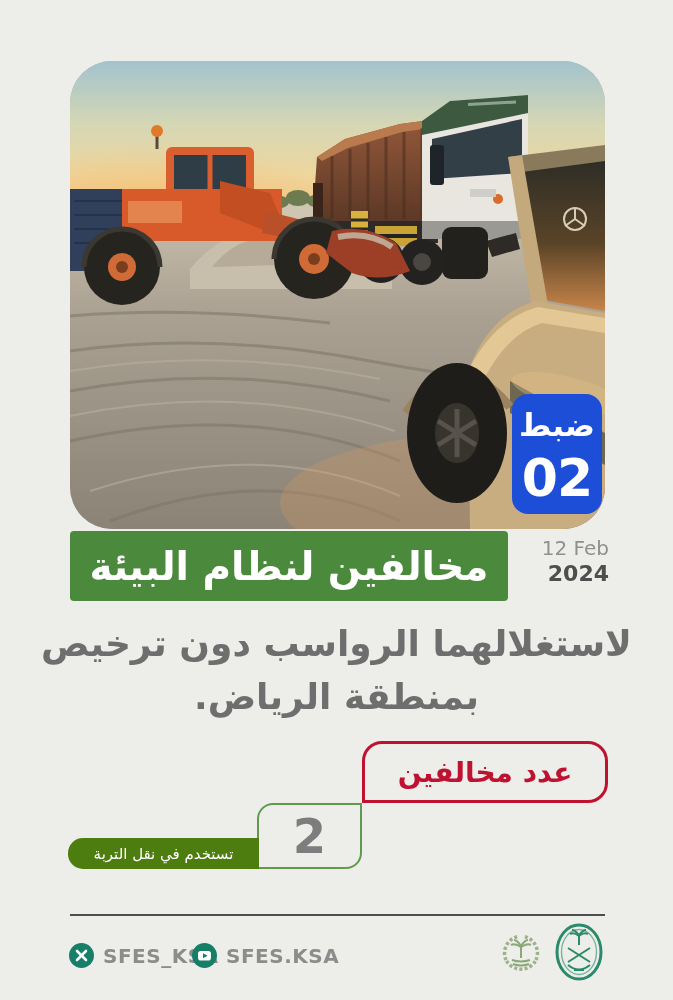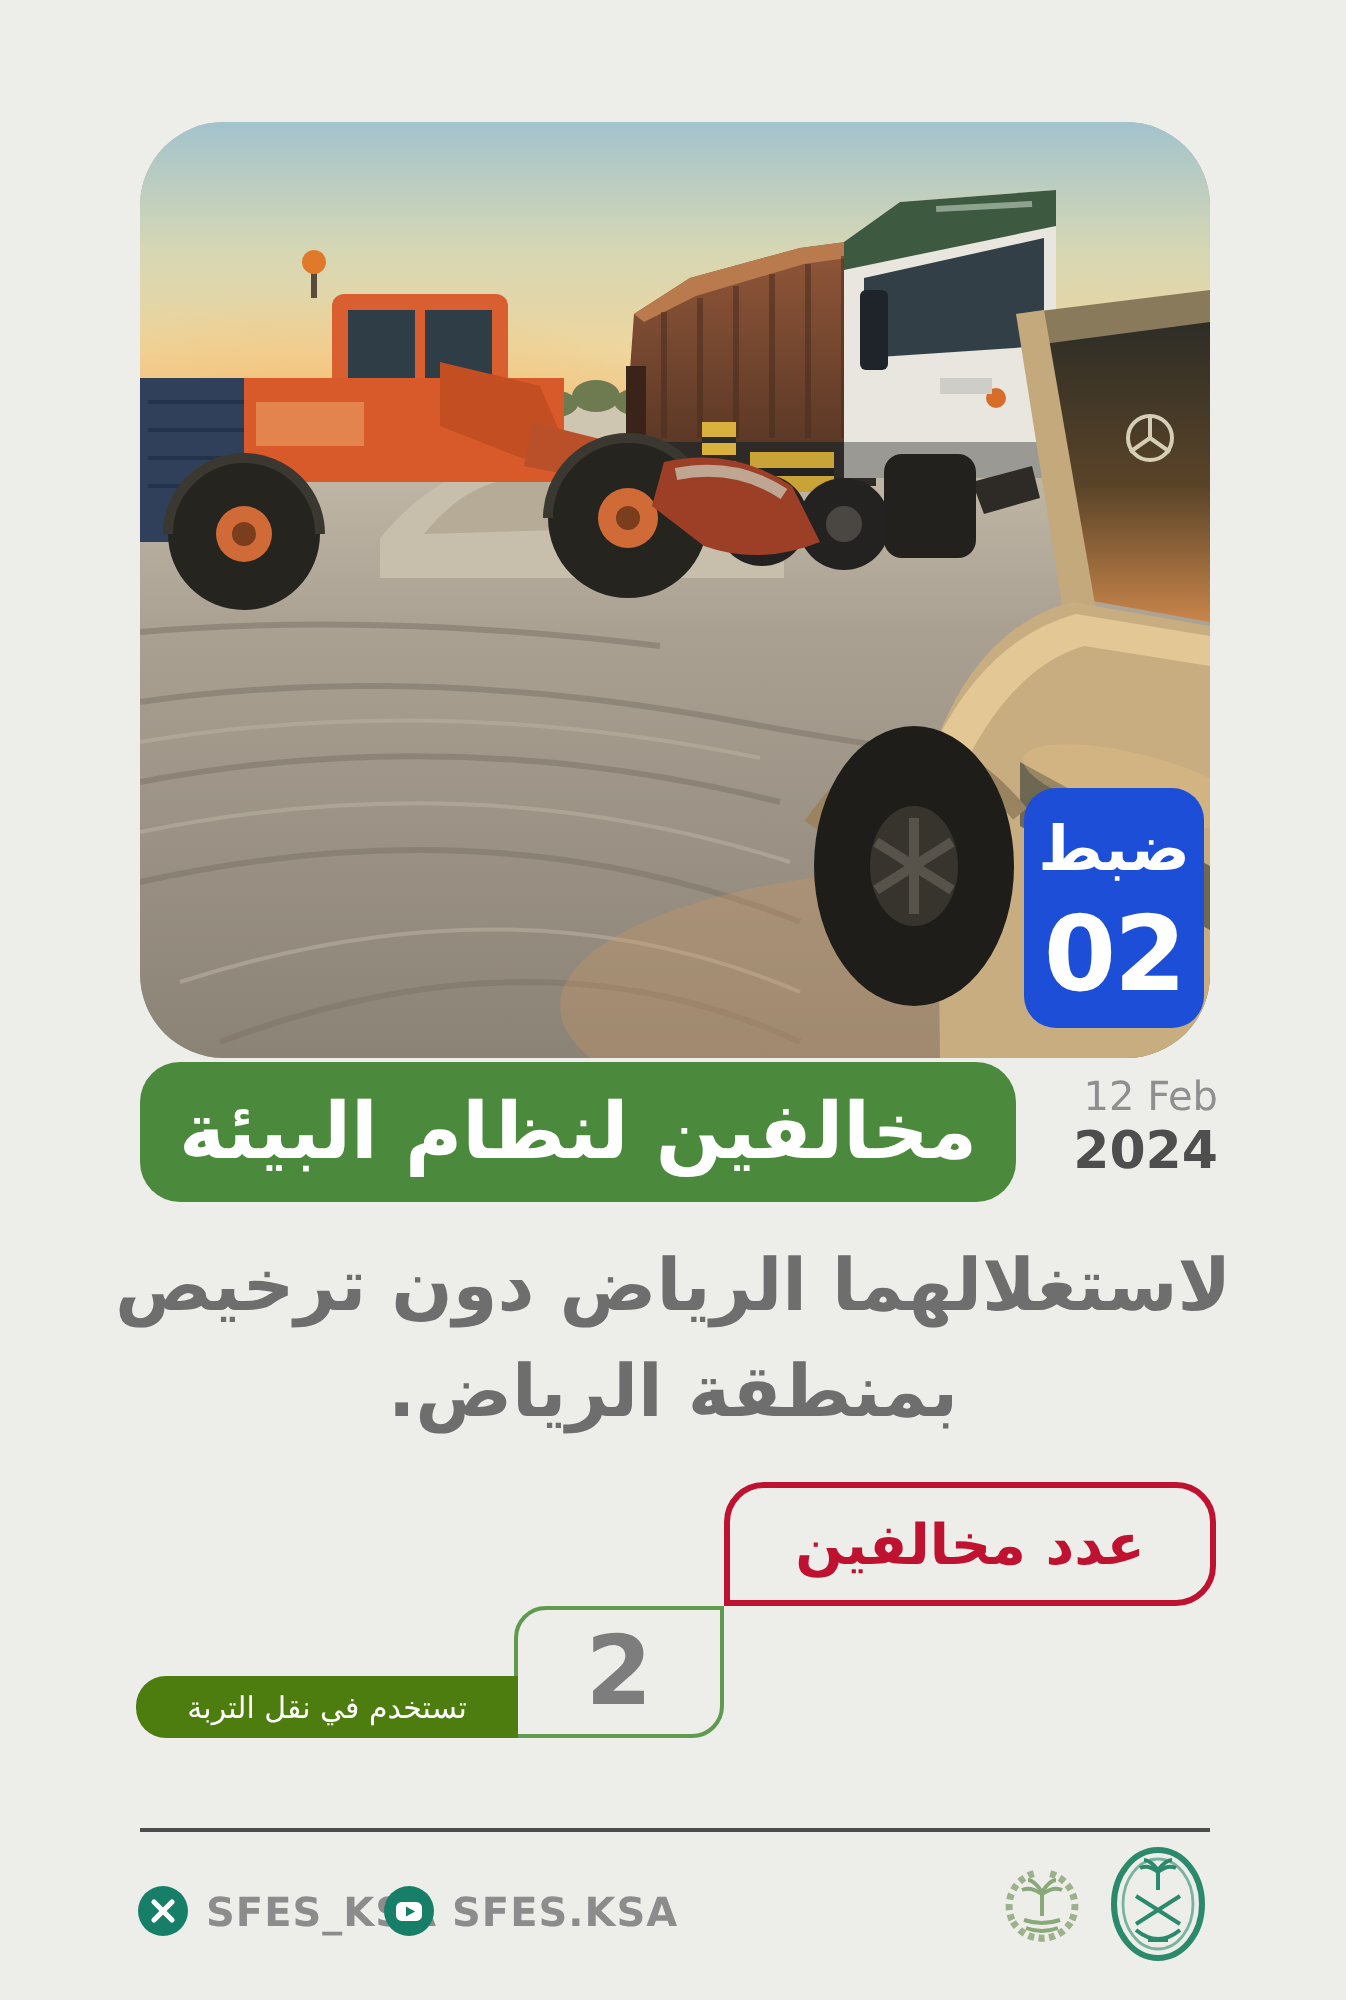--- a/index.html
+++ b/index.html
@@ -24,26 +24,26 @@
     background:#1d4ed8; border-radius:16px; z-index:3;
     display:flex; flex-direction:column; align-items:center;
     justify-content:space-between; padding:14px 0 10px; color:#fff;
   }
   .badge-seizure .lbl { font-size:31px; font-weight:bold; line-height:1.1; }
   .badge-seizure .num { font-size:52px; font-weight:bold; line-height:1; letter-spacing:-1px; }
 
   
   .date { left:505px; top:536px; width:104px; text-align:right; z-index:2; }
   .date .dm { font-size:20px; color:#8f8f8f; }
-  .date .yr { font-size:26px; font-weight:bold; color:#4e4e4e; margin-top:1px; }
+  .date .yr { font-size:22px; font-weight:bold; color:#4e4e4e; margin-top:1px; }
 
   
   .banner {
     left:70px; top:531px; width:438px; height:70px;
-    background:#4b893c; border-radius:20px; z-index:2;
+    background:#4b893c; border-radius:4px; z-index:2;
     color:#fff; font-weight:bold; font-size:39px;
     display:flex; align-items:center; justify-content:center;
   }
 
   
   .desc {
     left:40px; top:617px; width:593px; text-align:center;
     color:#6e6e6e; font-weight:bold; font-size:36px; line-height:53px;
   }
 
@@ -241,21 +241,21 @@
 </div>
 
 <div class="abs date">
   <div class="dm">12 Feb</div>
   <div class="yr">2024</div>
 </div>
 
 <div class="abs banner" dir="rtl">مخالفين لنظام البيئة</div>
 
 <div class="abs desc" dir="rtl">
-  <div>لاستغلالهما الرياض دون ترخيص</div>
+  <div>لاستغلالهما الرواسب دون ترخيص</div>
   <div>بمنطقة الرياض.</div>
 </div>
 
 <div class="abs equip-label" dir="rtl">عدد مخالفين</div>
 <div class="abs count-box">2</div>
 <div class="abs usage-bar" dir="rtl">تستخدم في نقل التربة</div>
 
 <div class="abs divider"></div>
 
 <div class="abs social s1">

